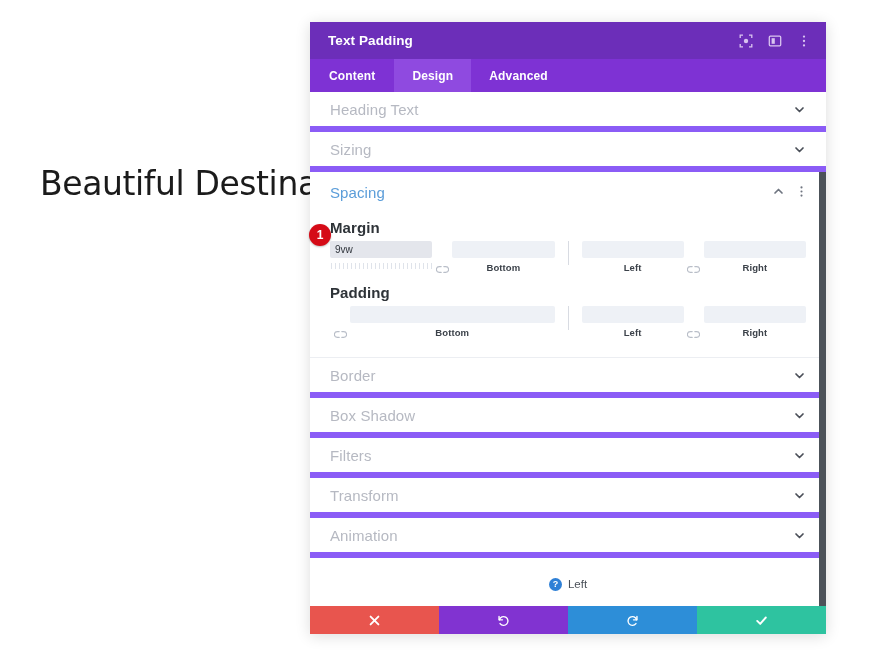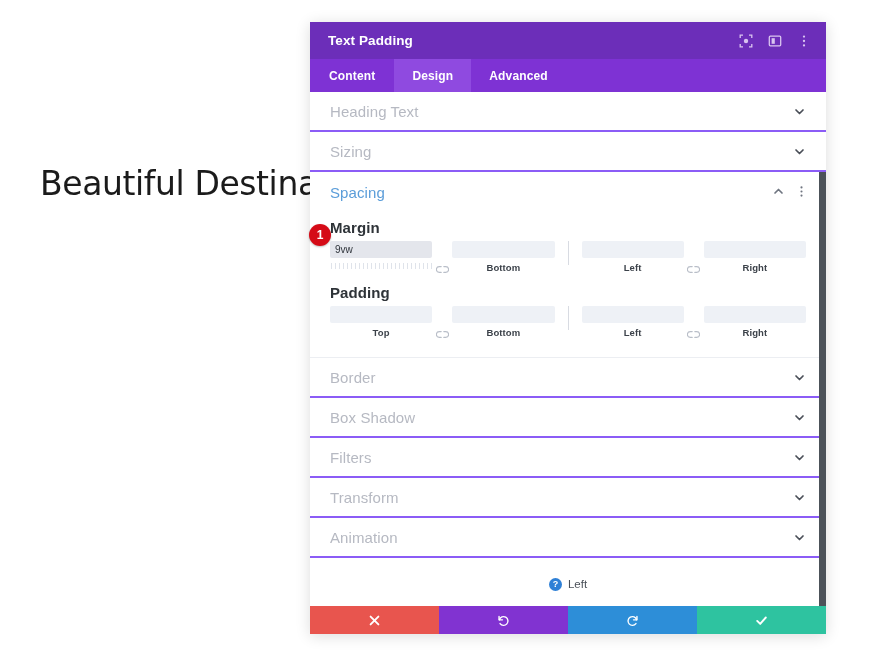--- a/index.html
+++ b/index.html
@@ -112,21 +112,21 @@
     position: absolute;
     inset: 0;
   }
 
   .acc-row {
     height: 40px;
     display: flex;
     align-items: center;
     justify-content: space-between;
     padding: 0 20px 0 20px;
-    border-bottom: 2px solid #8b5cf6;
+    border-bottom: 6px solid #8b5cf6;
     box-sizing: border-box;
     cursor: pointer;
   }
   .acc-label {
     font-size: 15px;
     color: #b6b9c2;
     font-weight: 400;
     letter-spacing: .1px;
   }
   .acc-chevron {
@@ -444,24 +444,20 @@
                 <div class="qcaption">Right</div>
               </div>
             </div>
           </div>
         </div>
 
         <div class="field-group" style="margin-top:10px;">
           <div class="field-label">Padding</div>
           <div class="quad-row">
             <div class="quad-half">
-              <div class="quad-cell">
-                <input class="qinput" type="text" value="" style="">
-                <div class="qcaption">Top</div>
-              </div>
               <div class="link-icon">
                 <svg width="13" height="9" viewBox="0 0 13 9" fill="none" stroke="currentColor" stroke-width="1.1" stroke-linecap="round">
                   <path d="M5.2 1.6H3.3A2.9 2.9 0 0 0 3.3 7.4h1.9"></path>
                   <path d="M7.8 1.6h1.9a2.9 2.9 0 0 1 0 5.8H7.8"></path>
                 </svg>
               </div>
               <div class="quad-cell">
                 <input class="qinput" type="text" value="" style="">
                 <div class="qcaption">Bottom</div>
               </div>

